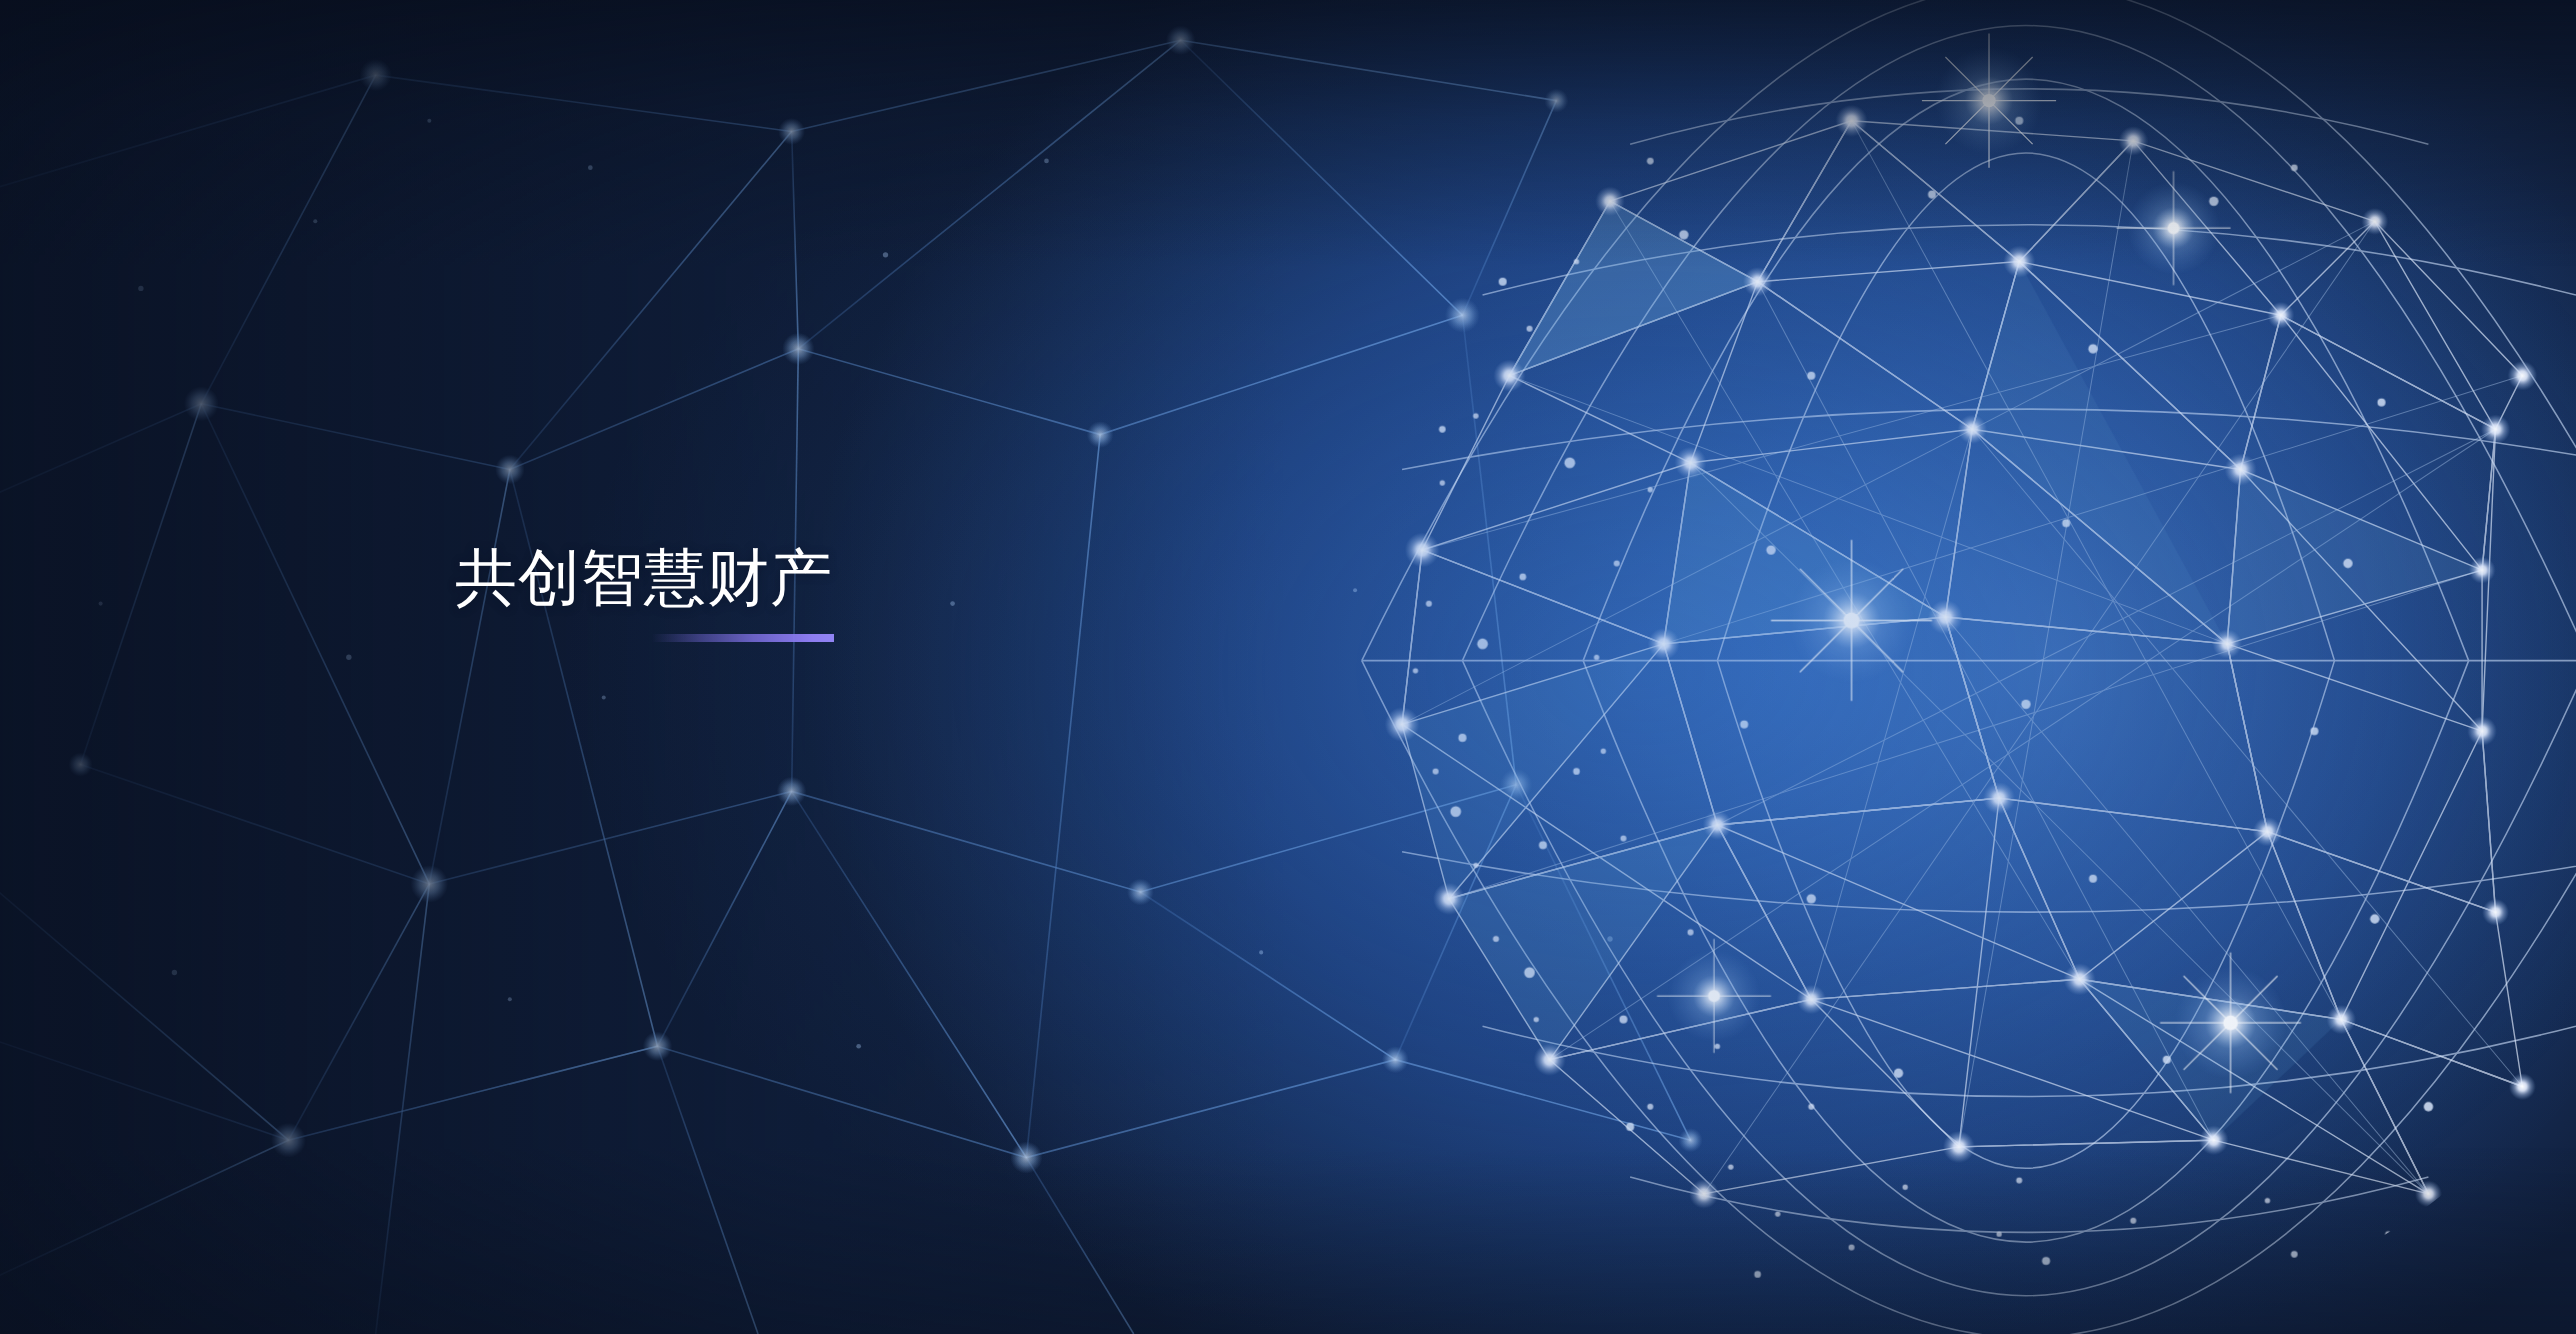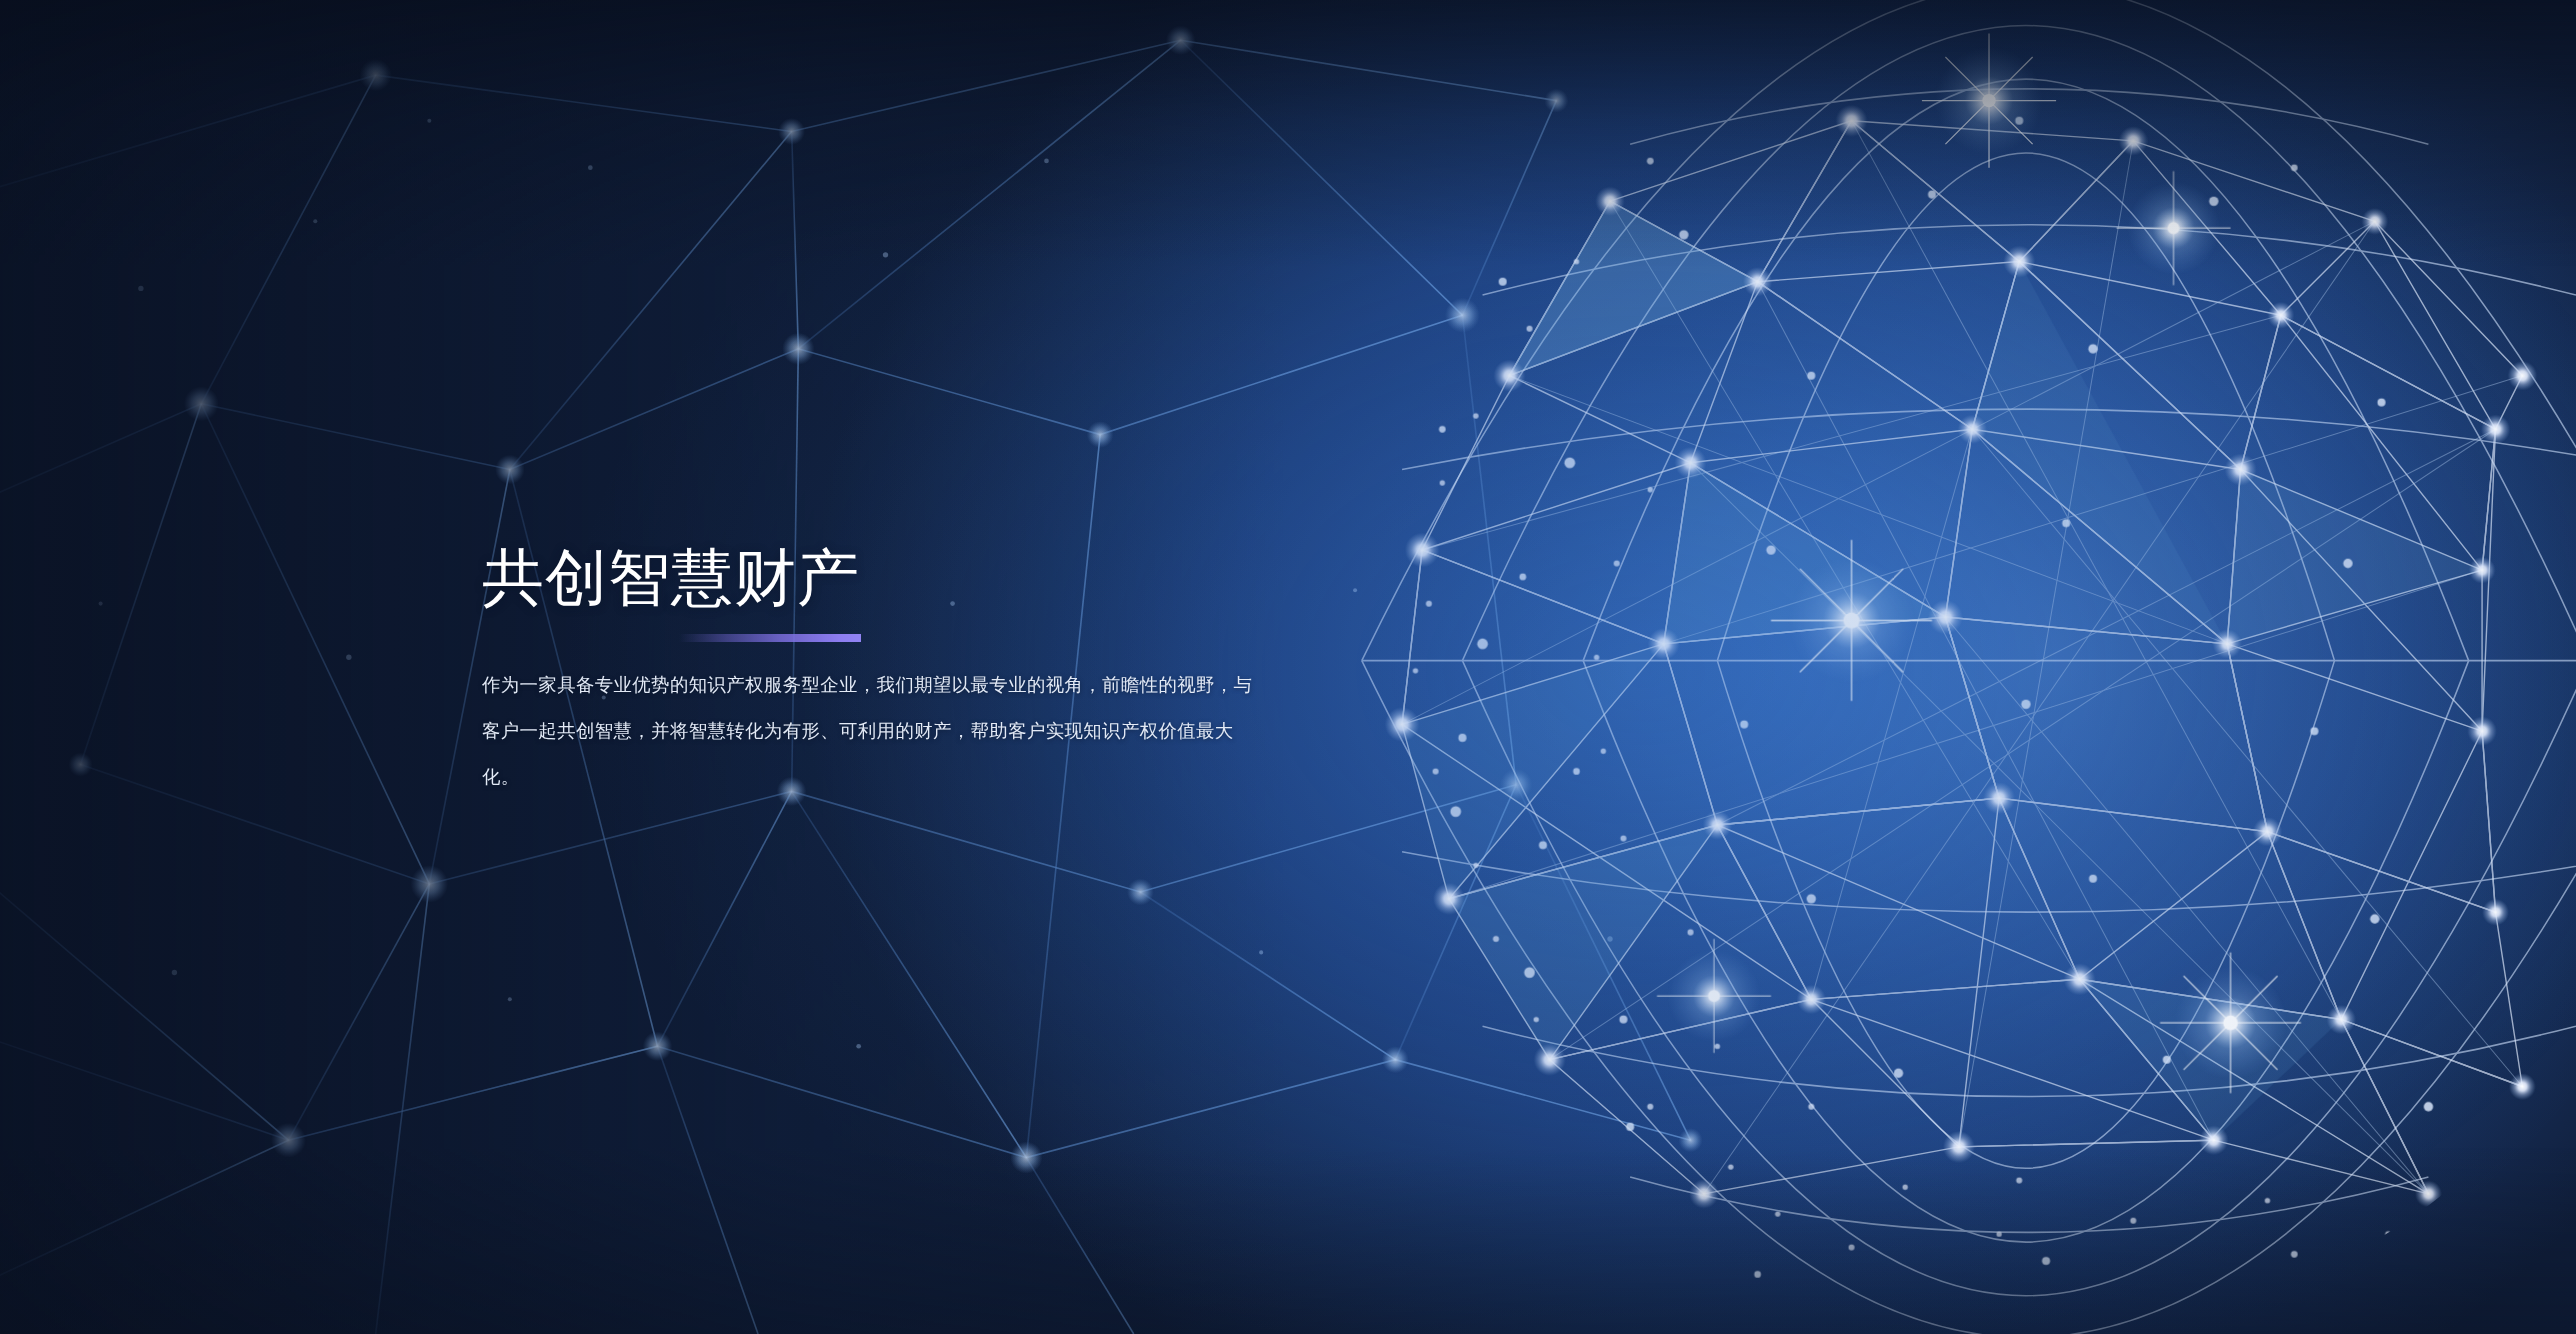--- a/index.html
+++ b/index.html
@@ -42,21 +42,21 @@
       linear-gradient(to bottom, rgba(7,13,27,0.70) 0%, rgba(8,15,30,0.30) 9%, rgba(0,0,0,0) 20%),
       linear-gradient(to top, rgba(8,15,30,0.42) 0%, rgba(0,0,0,0) 14%);
   }
 
   .layer { position: absolute; inset: 0; }
   .layer svg { display: block; width: 100%; height: 100%; }
 
   
   .content {
     position: absolute;
-    left: 482px;
+    left: 455px;
     top: 545px;
     width: 953px;
   }
   .headline {
     display: flex;
     align-items: flex-end;
     white-space: nowrap;
     margin: 0;
     font-size: 62px;
     line-height: 1.07;
@@ -460,17 +460,16 @@
 
   <div class="content">
 
     <h1 class="headline">
       <span class="phrase">
         <span>共创智慧财产</span>
         <span class="accent-rule"></span>
       </span>
     </h1>
 
-    <p class="paragraph">作为一家具备专业优势的知识产权服务型企业，我们期望以最专业的视角，前瞻性的视野，与客户一起共创智慧，并将智慧转化为有形、可利用的财产，帮助客户实现知识产权价值最大化。</p>
   </div>
 
 </div>
 
 
 </body></html>

